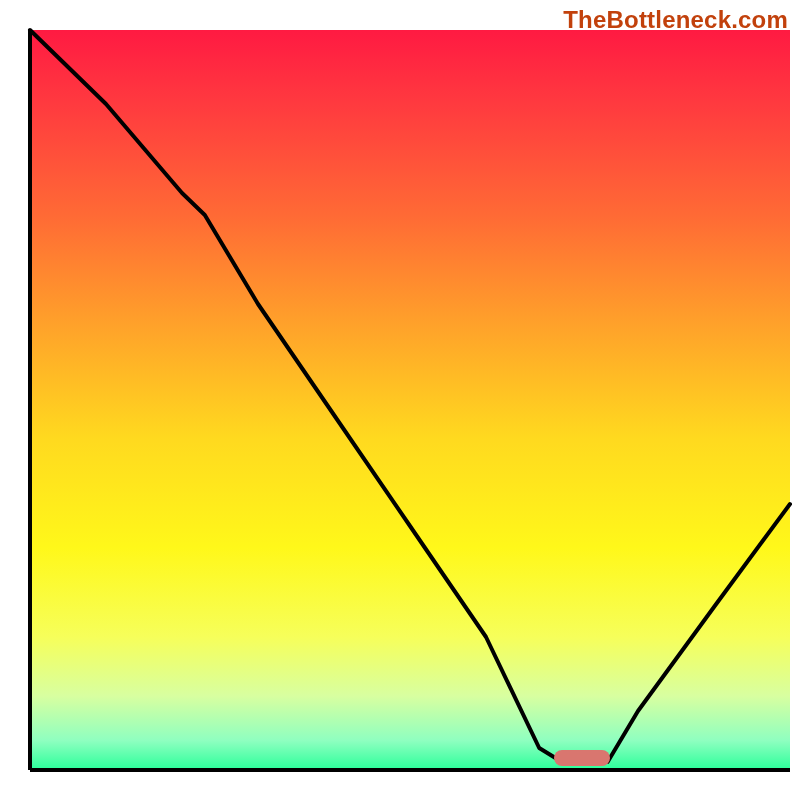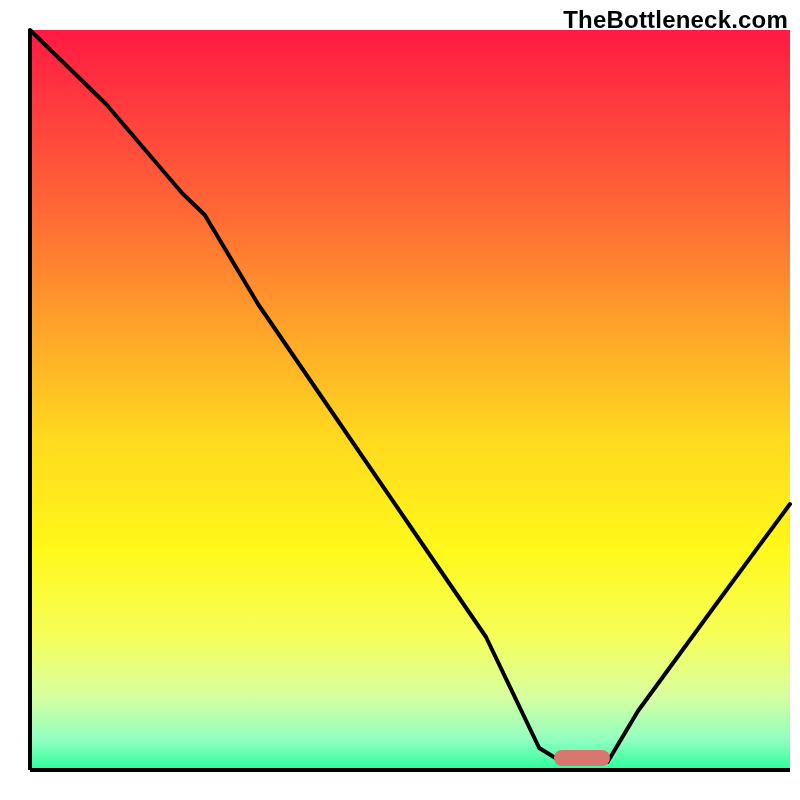--- a/index.html
+++ b/index.html
@@ -14,21 +14,21 @@
     position: relative;
     width: 800px;
     height: 800px;
   }
   .watermark {
     position: absolute;
     top: 6px;
     right: 12px;
     font-size: 24px;
     font-weight: bold;
-    color: #000000;
+    color: #c2410c;
     letter-spacing: 0.2px;
   }
   svg {
     display: block;
   }
 </style>
 </head>
 <body>
 
 <div class="chart-container">

